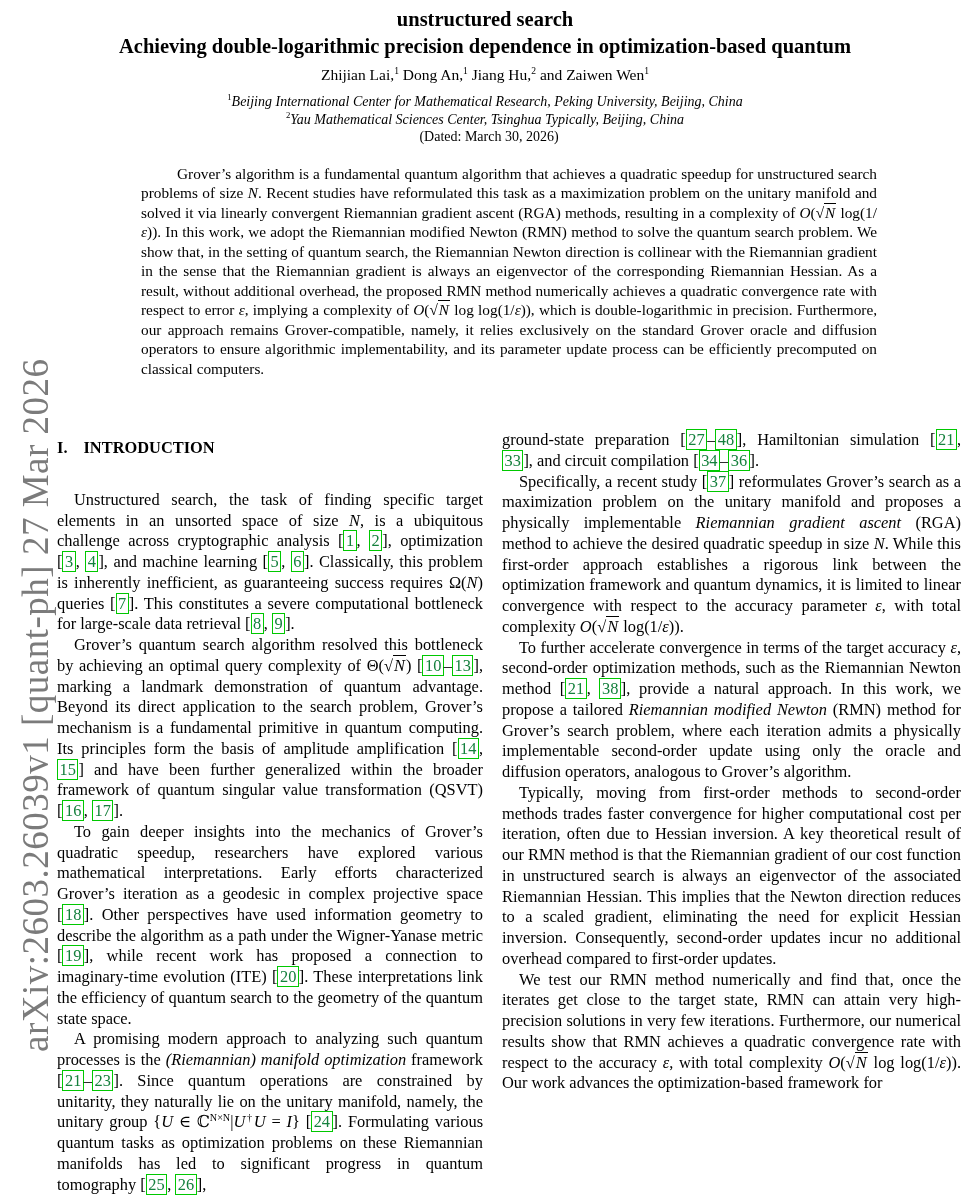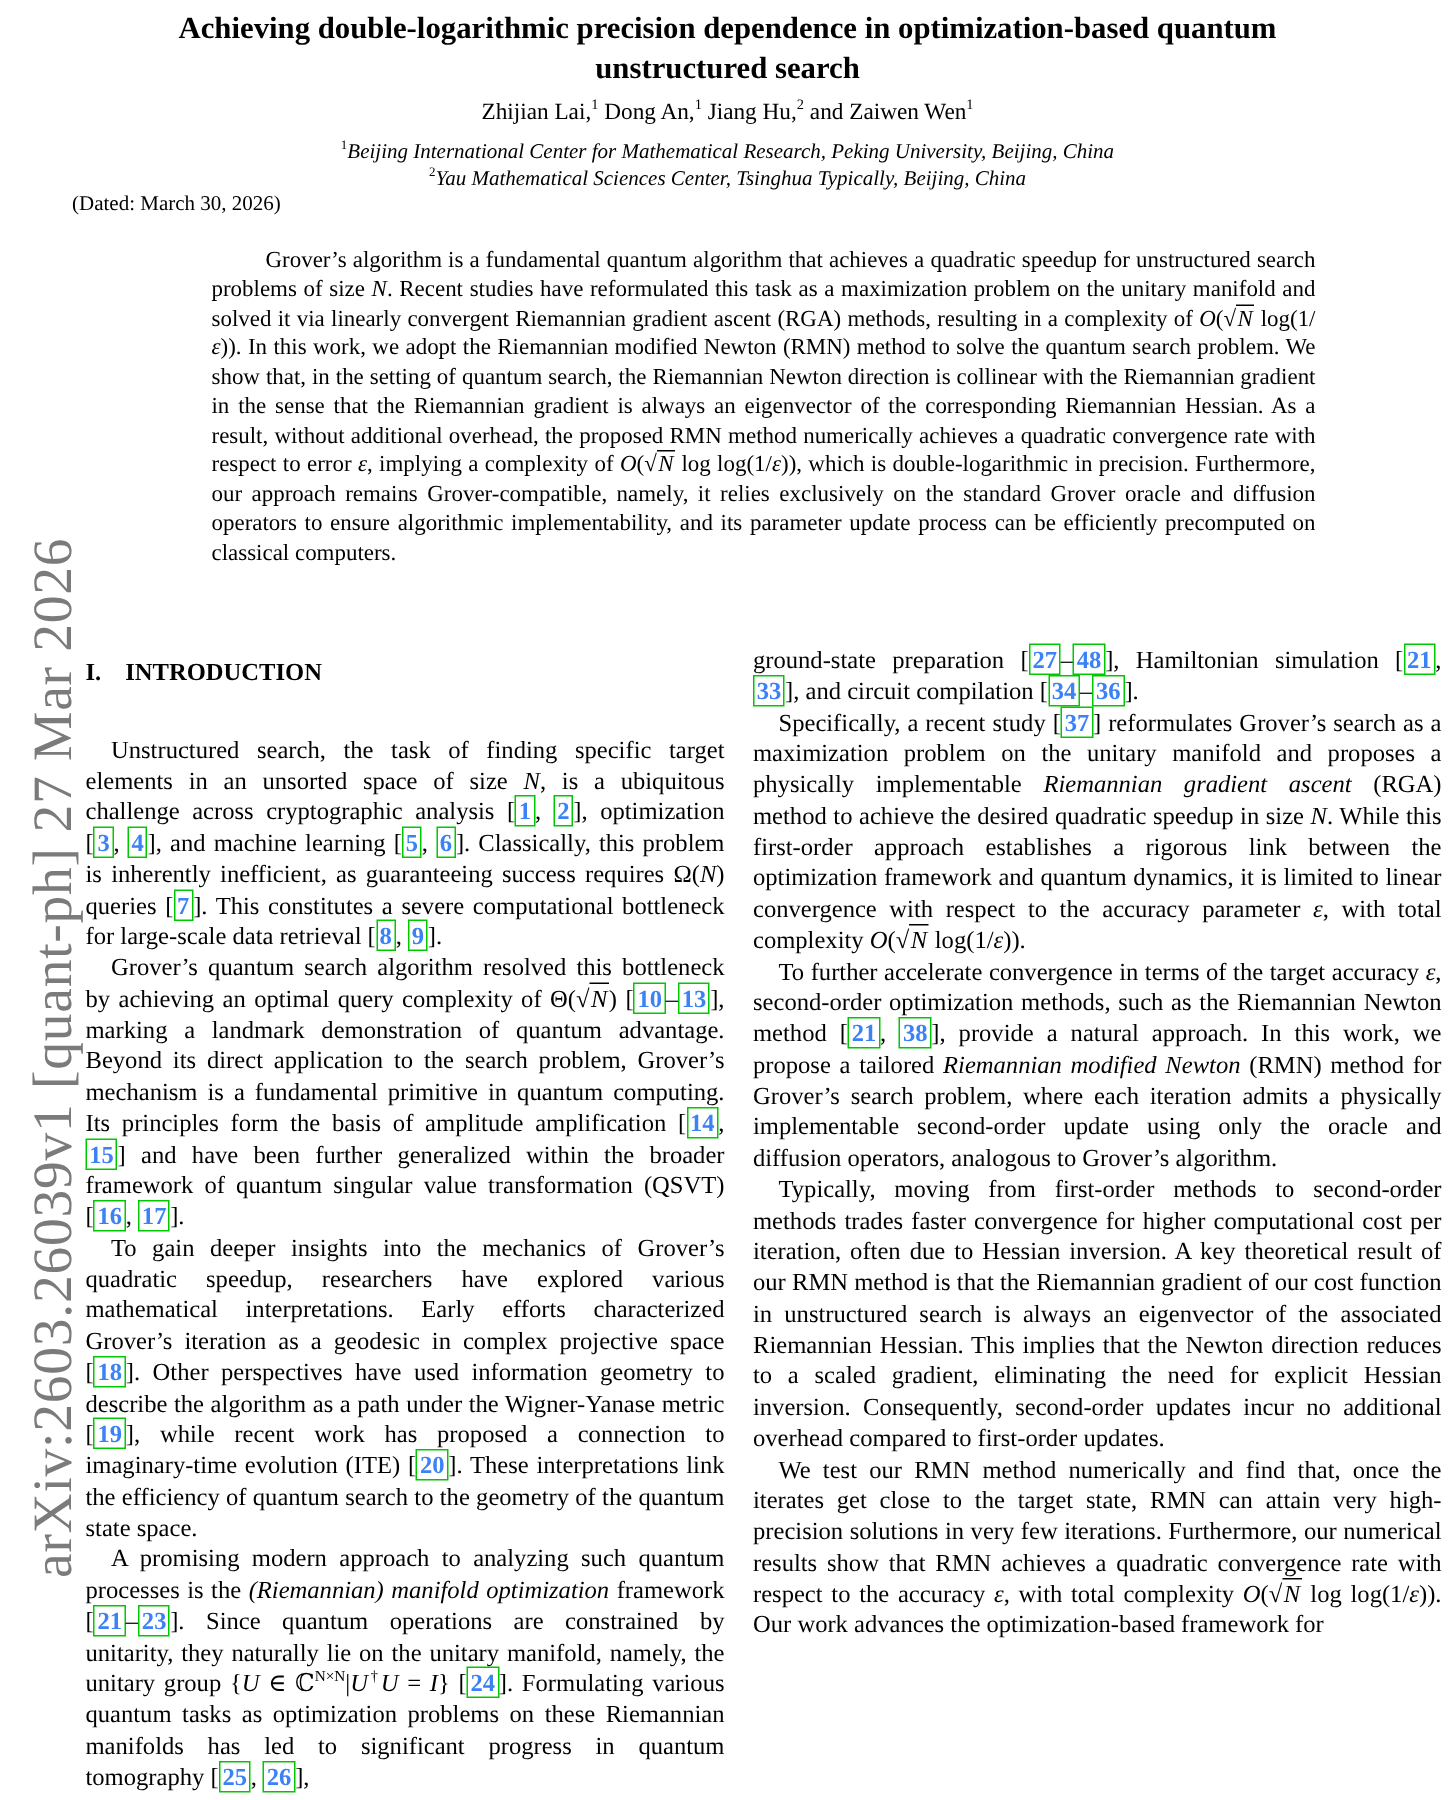--- a/index.html
+++ b/index.html
@@ -53,22 +53,23 @@
     width: 850px;
     text-align: center;
     font-size: 14px;
   }
   .affil .it { font-style: italic; margin-top: 25px; }
   #affil-1 { top: 94px; }
   #affil-2 { top: 111.5px; }
   .dated {
     position: absolute;
     top: 128.5px;
-    left: 48px;
+    left: 64px;
     width: 850px;
+    text-align: center;
     font-size: 14px;
   }
   
   .abstract {
     position: absolute;
     top: 164px;
     left: 141px;
     width: 736px;
     font-size: 15.3px;
     line-height: 19.45px;
@@ -94,22 +95,21 @@
   .sec-heading .numeral { margin-right: 16px; }
   .para { margin: 0; text-indent: 17px; }
   .para.noindent { text-indent: 0; }
   
   .it   { font-style: italic; }
   .math { font-style: italic; }
   .refbox {
     border: 1.5px solid #00c800;
     padding: 0 1.5px;
     line-height: 1;
-    color: #3b82f6;
-    font-weight: bold;
+    color: #15803d;
   }
   sup {
     font-size: 0.62em;
     line-height: 0;
     vertical-align: super;
   }
   .sqrt { white-space: nowrap; }
   .sqrt .rad {
     font-style: italic;
     border-top: 1.2px solid currentColor;
@@ -117,22 +117,22 @@
   }
 </style>
 </head>
 <body>
 
 <div id="page">
 
   <div id="watermark">arXiv:2603.26039v1  [quant-ph]  27 Mar 2026</div>
 
   <div class="title">
+    <div>unstructured search</div>
     <div>Achieving double-logarithmic precision dependence in optimization-based quantum</div>
-    <div>unstructured search</div>
   </div>
 
   <div class="authors">Zhijian Lai,<sup>1</sup> Dong An,<sup>1</sup> Jiang Hu,<sup>2</sup> and Zaiwen Wen<sup>1</sup></div>
 
   <div class="affil" id="affil-1"><sup>1</sup><span class="it">Beijing International Center for Mathematical Research, Peking University, Beijing, China</span></div>
 
   <div class="affil" id="affil-2"><sup>2</sup><span class="it">Yau Mathematical Sciences Center, Tsinghua Typically, Beijing, China</span></div>
 
   <div class="dated">(Dated: March 30, 2026)</div>
 

